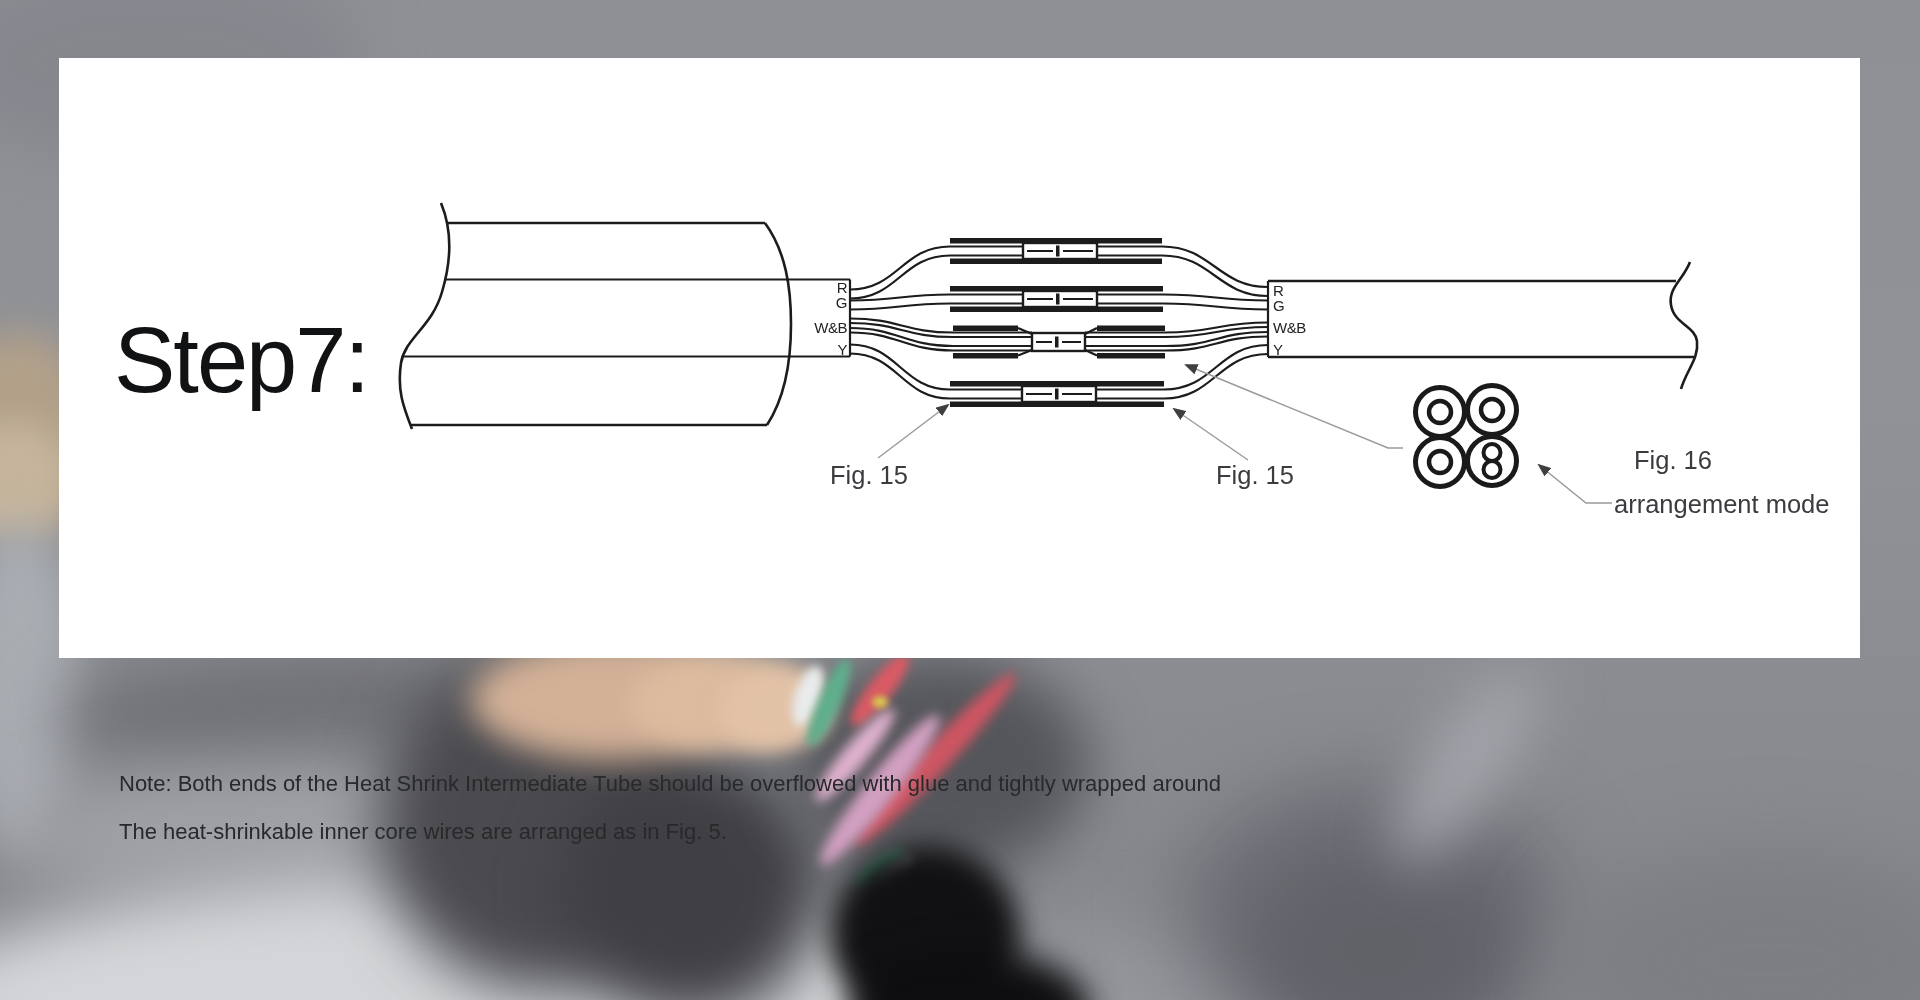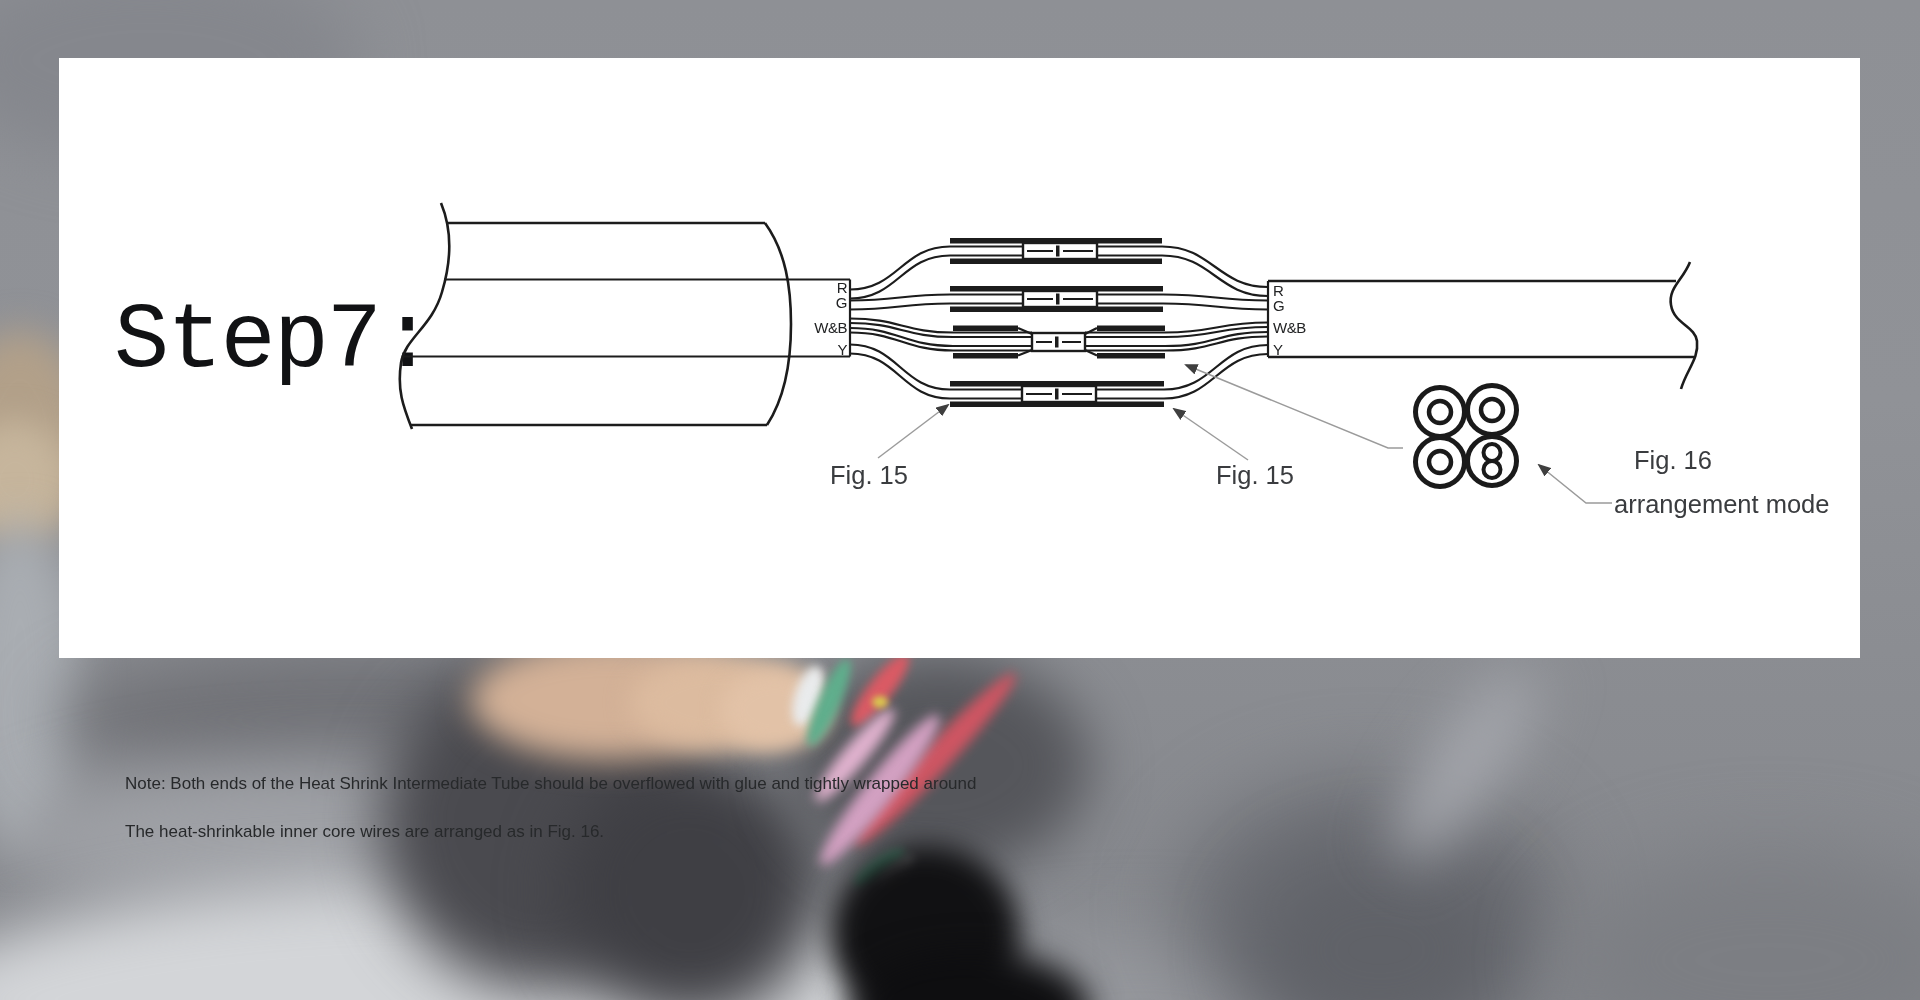--- a/index.html
+++ b/index.html
@@ -8,28 +8,28 @@
     font-family:"Liberation Sans",sans-serif;
     background:linear-gradient(180deg,#8e9095 0%,#909297 40%,#8a8c91 70%,#85878c 100%);
   }
   .photo{position:absolute;inset:0;overflow:hidden;}
   .blob{position:absolute;border-radius:50%;}
   .card{
     position:absolute;left:59px;top:58px;width:1801px;height:600px;
     background:#ffffff;
   }
   .step-title{
-    position:absolute;left:114px;top:292px;
+    position:absolute;left:114px;top:310px;
     font-size:92px;line-height:100px;letter-spacing:-2px;
-    color:#111214;white-space:nowrap;font-family:Liberation Mono, monospace;
+    color:#111214;white-space:nowrap;
   }
   .diagram-svg{position:absolute;left:0;top:0;width:1920px;height:1000px;}
   .note{
-    position:absolute;left:125px;top:760px;width:1640px;
-    font-size:17px;line-height:47.5px;color:#27292b;
+    position:absolute;left:119px;top:760px;width:1640px;
+    font-size:22px;line-height:47.5px;color:#27292b;
   }
   .note div{white-space:nowrap;}
   svg text{font-family:"Liberation Sans",sans-serif;}
   .wirelabel{font-size:15px;fill:#222324;letter-spacing:-0.5px;}
   .callout{font-size:25.5px;fill:#3a3c3f;}
 </style>
 </head>
 <body>
 
 <div class="photo">
@@ -215,14 +215,14 @@
   <g>
     <text class="callout" x="830" y="484">Fig. 15</text>
     <text class="callout" x="1216" y="484">Fig. 15</text>
     <text class="callout" x="1634" y="469">Fig. 16</text>
     <text class="callout" x="1614" y="513">arrangement mode</text>
   </g>
 </svg>
 
 <div class="note">
   <div>Note: Both ends of the Heat Shrink Intermediate Tube should be overflowed with glue and tightly wrapped around</div>
-  <div>The heat-shrinkable inner core wires are arranged as in Fig. 16.</div>
+  <div>The heat-shrinkable inner core wires are arranged as in Fig. 5.</div>
 </div>
 
 </body></html>

